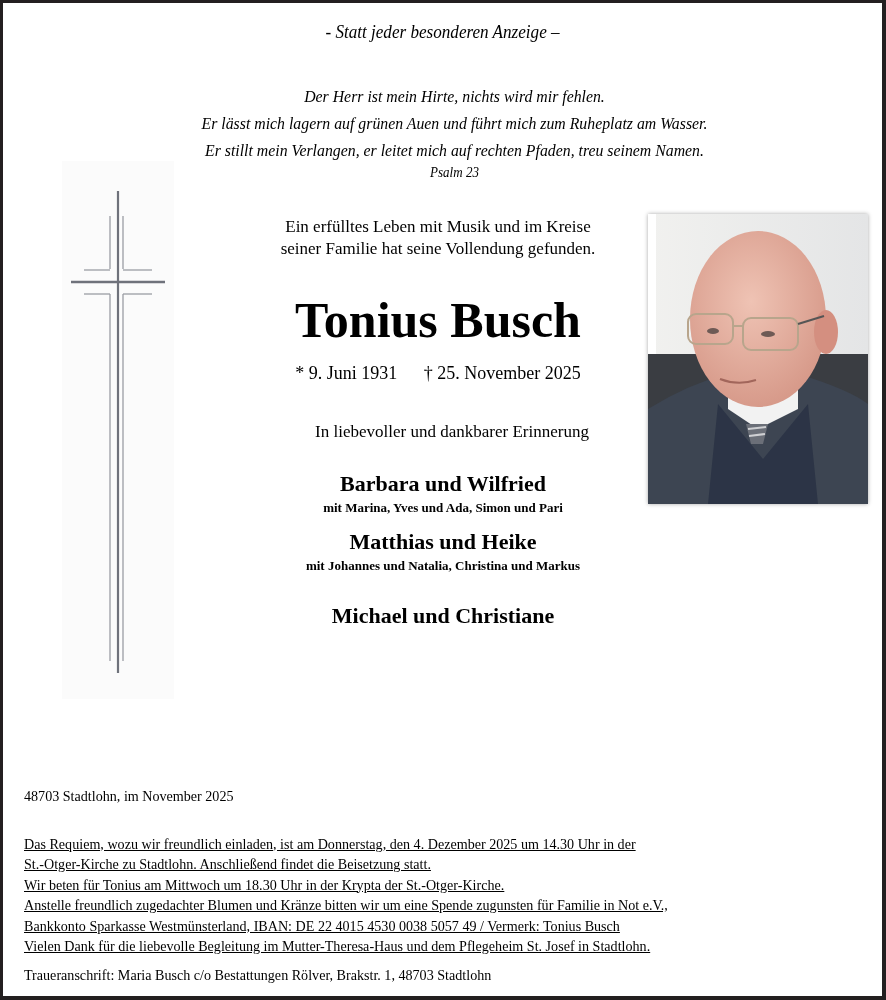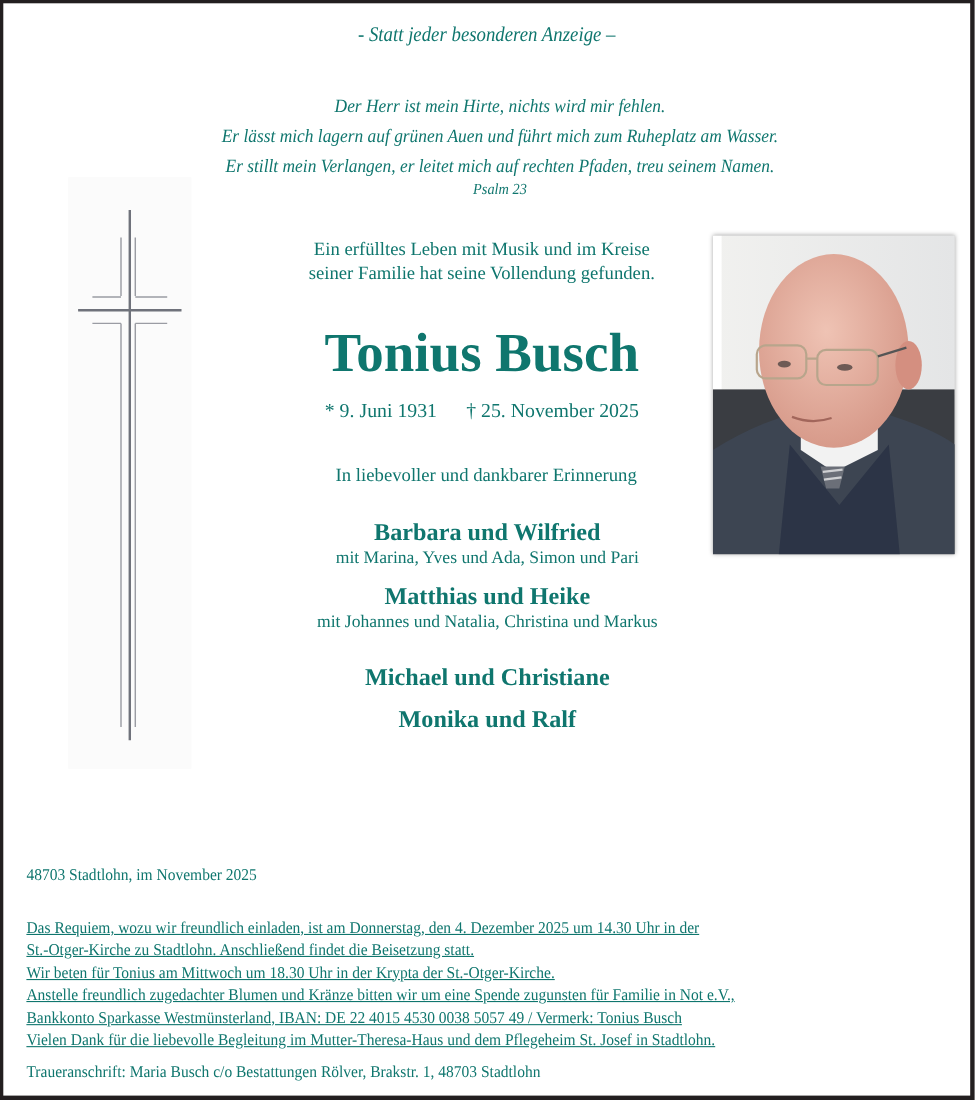--- a/index.html
+++ b/index.html
@@ -1,40 +1,40 @@
 <!DOCTYPE html>
 <html><head>
 <meta charset="utf-8">
 <style>
   html, body { margin: 0; padding: 0; }
   body { width: 886px; height: 1000px; background: #231f20; position: relative; overflow: hidden; }
   .page {
     position: absolute; left: 3px; top: 3px; width: 879px; height: 993px;
-    background: #ffffff; color: #0f766e;
+    background: #ffffff; color: #000000;
     font-family: "Liberation Serif", "DejaVu Serif", serif;
   }
   .abs { position: absolute; }
   .center { text-align: center; }
   .headline {
     left: 0; width: 879px; top: 18px; font-style: italic; font-size: 19px;
     transform: scaleX(0.9); transform-origin: center;
   }
   .psalm { left: 12px; width: 879px; top: 80px; font-style: italic; font-size: 17px; line-height: 27px; }
   .psalm .line { display: block; transform: scaleX(0.93); }
   .psalm .src { font-size: 14px; line-height: 18px; margin-top: 0; }
   .cross-box { left: 59px; top: 158px; width: 112px; height: 538px; background: #fbfbfb; }
   .intro { left: 200px; width: 470px; top: 213px; font-size: 17px; line-height: 22px; }
   .name { left: 200px; width: 470px; top: 287px; font-size: 50px; font-weight: bold; line-height: 60px; }
   .dates { left: 200px; width: 470px; top: 360px; font-size: 18px; }
   .dates span { margin: 0 11px; }
-  .memory { left: 194px; width: 490px; top: 419px; font-size: 17px; }
+  .memory { left: 204px; width: 490px; top: 419px; font-size: 17px; }
   .photo { left: 645px; top: 211px; width: 220px; height: 290px; box-shadow: 0 0 4px rgba(0,0,0,0.35); overflow: hidden; background: #dcdcdc; }
   .family { left: 190px; width: 500px; top: 451px; }
   .fam-name { font-size: 22px; font-weight: bold; line-height: 28px; display: block; }
-  .fam-sub { font-size: 16px; line-height: 20px; display: block; }
+  .fam-sub { font-size: 13px; line-height: 20px; display: block; font-weight: bold; }
   .gap { height: 16px; }
   .gap-s { height: 10px; }
   .footer { left: 21px; top: 783px; font-size: 15px; line-height: 20.5px; width: 860px; }
   .footer .para { margin-top: 27px; text-decoration: underline; }
   .footer .addr { margin-top: 8px; }
   .footer div.l { transform: scaleX(0.94); transform-origin: left; white-space: nowrap; }
 </style>
 </head>
 <body>
 
@@ -126,21 +126,20 @@
     <div class="gap"></div>
     <span class="fam-name">Barbara und Wilfried</span>
     <span class="fam-sub">mit Marina, Yves und Ada, Simon und Pari</span>
     <div class="gap-s"></div>
     <span class="fam-name">Matthias und Heike</span>
     <span class="fam-sub">mit Johannes und Natalia, Christina und Markus</span>
     <div class="gap-s"></div>
     <div class="gap"></div>
     <span class="fam-name">Michael und Christiane</span>
     <div class="gap-s"></div>
-    <span class="fam-name">Monika und Ralf</span>
   </div>
 
   <div class="abs footer">
     <div class="l">48703 Stadtlohn, im November 2025</div>
     <div class="para">
       <div class="l">Das Requiem, wozu wir freundlich einladen, ist am Donnerstag, den 4. Dezember 2025 um 14.30 Uhr in der</div>
       <div class="l">St.-Otger-Kirche zu Stadtlohn. Anschließend findet die Beisetzung statt.</div>
       <div class="l">Wir beten für Tonius am Mittwoch um 18.30 Uhr in der Krypta der St.-Otger-Kirche.</div>
       <div class="l">Anstelle freundlich zugedachter Blumen und Kränze bitten wir um eine Spende zugunsten für Familie in Not e.V.,</div>
       <div class="l">Bankkonto Sparkasse Westmünsterland, IBAN: DE 22 4015 4530 0038 5057 49 / Vermerk: Tonius Busch</div>

